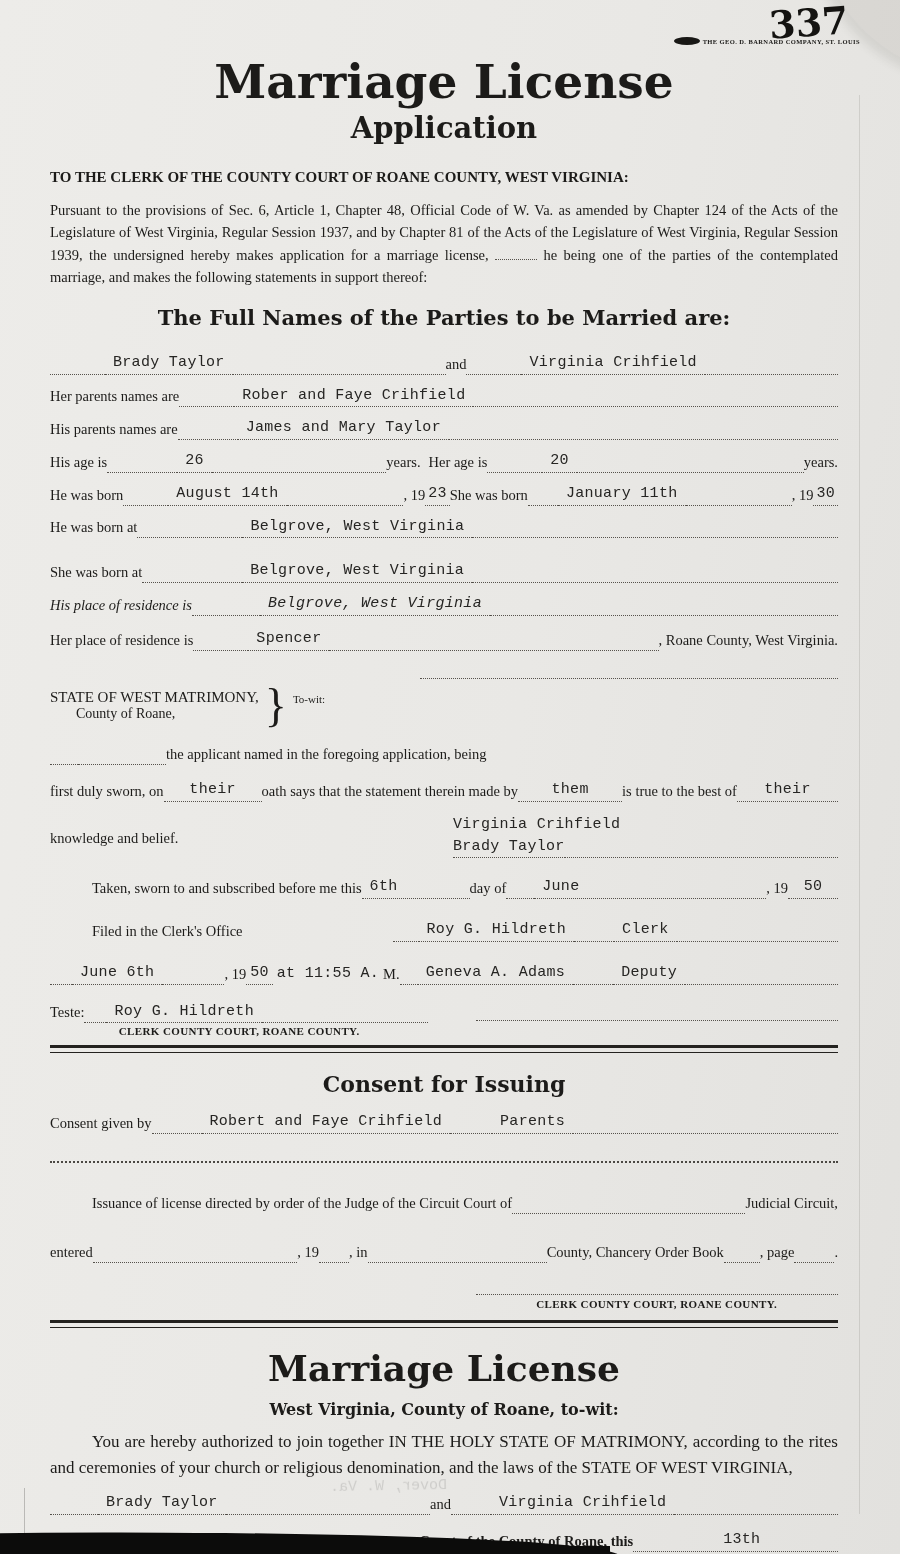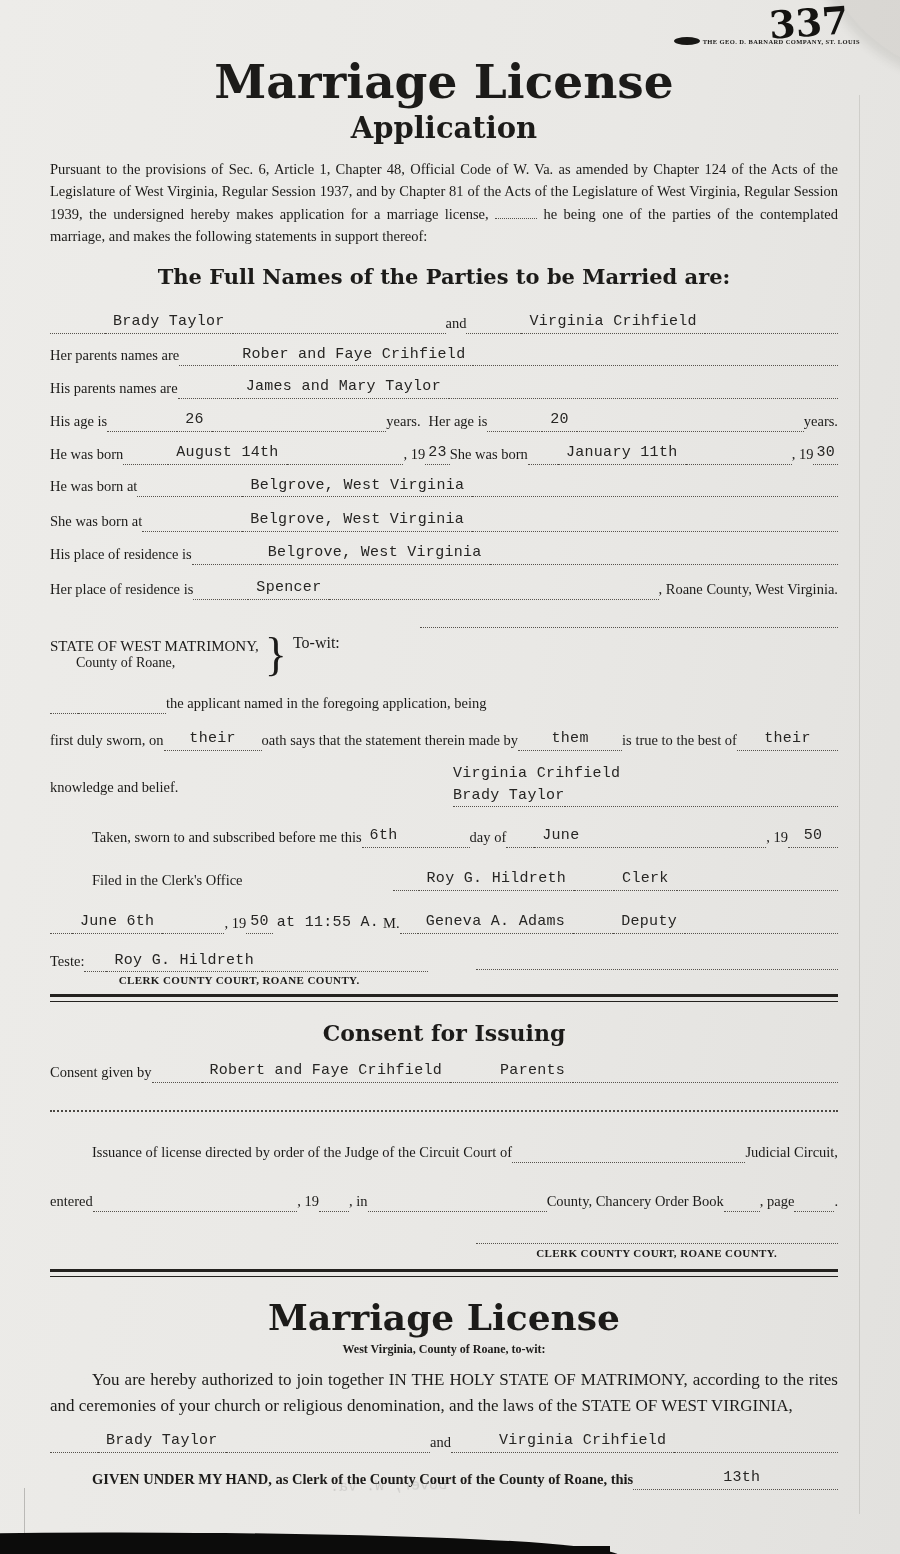--- a/index.html
+++ b/index.html
@@ -47,20 +47,21 @@
   <div class="pmark">
     <span class="oval"></span>
     <span class="ptext">THE GEO. D. BARNARD COMPANY, ST. LOUIS</span>
   </div>
 
   <div class="content">
 
     <div class="bl center" style="margin-top:58px; font-size:47px; line-height:1;">Marriage License</div>
     <div class="bl center" style="margin-top:6px; font-size:29px;">Application</div>
 
+    <div class="caps" style="margin-top:24px; font-size:15px;">TO THE CLERK OF THE COUNTY COURT OF ROANE COUNTY, WEST VIRGINIA:</div>
 
     <div class="just" style="margin-top:13px; font-size:14.5px; line-height:1.55;">
       <span class="indent" style="display:inline;">Pursuant to the provisions of Sec. 6, Article 1, Chapter 48, Official Code of W. Va. as amended by Chapter 124 of the Acts of the Legislature of West Virginia, Regular Session 1937, and by Chapter 81 of the Acts of the Legislature of West Virginia, Regular Session 1939, the undersigned hereby makes application for a marriage license,</span>
       <span style="display:inline-block; width:42px; border-bottom:1px dotted #56524c;"></span>
       <span>he being one of the parties of the contemplated marriage, and makes the following statements in support thereof:</span>
     </div>
 
     <div class="bl center" style="margin-top:16px; font-size:21px;">The Full Names of the Parties to be Married are:</div>
 
     <div class="row" style="margin-top:22px;">
@@ -115,28 +116,28 @@
       <span class="typed cell" style="padding:0 3px;">30</span>
     </div>
 
     <div class="row" style="margin-top:10px;">
       <span class="lbl">He was born at</span>
       <span class="fill" style="flex:0 0 105px;"></span>
       <span class="typed cell">Belgrove, West Virginia</span>
       <span class="fill"></span>
     </div>
 
-    <div class="row" style="margin-top:12px;">
+    <div class="row" style="margin-top:22px;">
       <span class="lbl">She was born at</span>
       <span class="fill" style="flex:0 0 100px;"></span>
       <span class="typed cell">Belgrove, West Virginia</span>
       <span class="fill"></span>
     </div>
 
-    <div class="row" style="margin-top:10px;">
+    <div class="row" style="margin-top:10px;font-style:italic;">
       <span class="lbl">His place of residence is</span>
       <span class="fill" style="flex:0 0 68px;"></span>
       <span class="typed cell">Belgrove, West Virginia</span>
       <span class="fill"></span>
     </div>
 
     <div class="row" style="margin-top:12px;">
       <span class="lbl">Her place of residence is</span>
       <span class="fill" style="flex:0 0 55px;"></span>
       <span class="typed cell">Spencer</span>
@@ -145,21 +146,21 @@
     </div>
 
     <div class="dotline" style="margin:26px 0 0 47%;"></div>
 
     <div style="display:flex; align-items:center; margin-top:6px;">
       <div>
         <div style="font-size:15px;">STATE OF WEST MATRIMONY,</div>
         <div style="font-size:14px; margin-left:26px;">County of Roane,</div>
       </div>
       <span class="brace">}</span>
-      <span style="font-size:16px; align-self:flex-start; margin-top:0;">To-wit:</span>
+      <span style="font-size:11px; align-self:flex-start; margin-top:8px;">To-wit:</span>
     </div>
 
     <div class="row" style="margin-top:18px;">
       <span class="fill" style="flex:0 0 28px;"></span>
       <span class="fill" style="flex:0 0 88px;"></span>
       <span class="lbl">the applicant named in the foregoing application, being</span>
     </div>
 
     <div class="row" style="margin-top:14px;">
       <span class="lbl">first duly sworn, on</span>
@@ -267,21 +268,21 @@
     </div>
 
     <div style="width:46%; margin:30px 0 0 auto;">
       <div class="dotline"></div>
       <div class="caption center" style="margin-top:3px;">CLERK COUNTY COURT, ROANE COUNTY.</div>
     </div>
 
     <div class="drule" style="margin-top:10px;"></div>
 
     <div class="bl center" style="margin-top:22px; font-size:36px; line-height:1;">Marriage License</div>
-    <div class="bl center" style="margin-top:7px; font-size:12px;font-family:Liberation Serif, serif;">West Virginia, County of Roane, to-wit:</div>
+    <div class="bl center" style="margin-top:14px; font-size:16px;">West Virginia, County of Roane, to-wit:</div>
 
 
     <div class="just indent" style="margin-top:10px; font-size:17px; line-height:1.5;">You are hereby authorized to join together IN THE HOLY STATE OF MATRIMONY, according to the rites and ceremonies of your church or religious denomination, and the laws of the STATE OF WEST VIRGINIA,</div>
 
     <div class="row" style="margin-top:12px;">
       <span class="fill" style="flex:0 0 48px;"></span>
       <span class="typed cell">Brady Taylor</span>
       <span class="fill" style="flex:1.5;"></span>
       <span class="lbl">and</span>
       <span class="fill" style="flex:0 0 40px;"></span>

